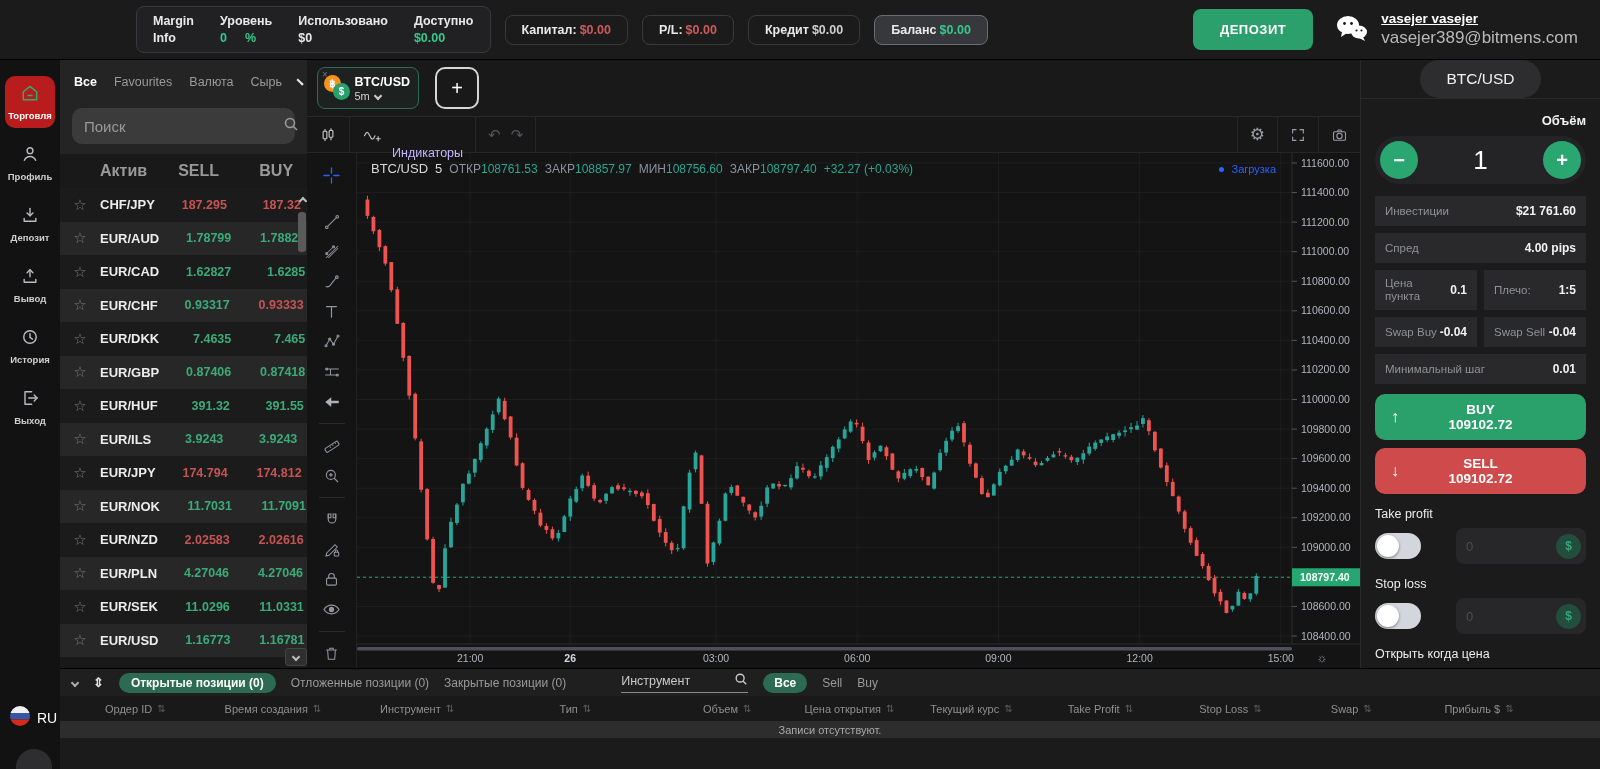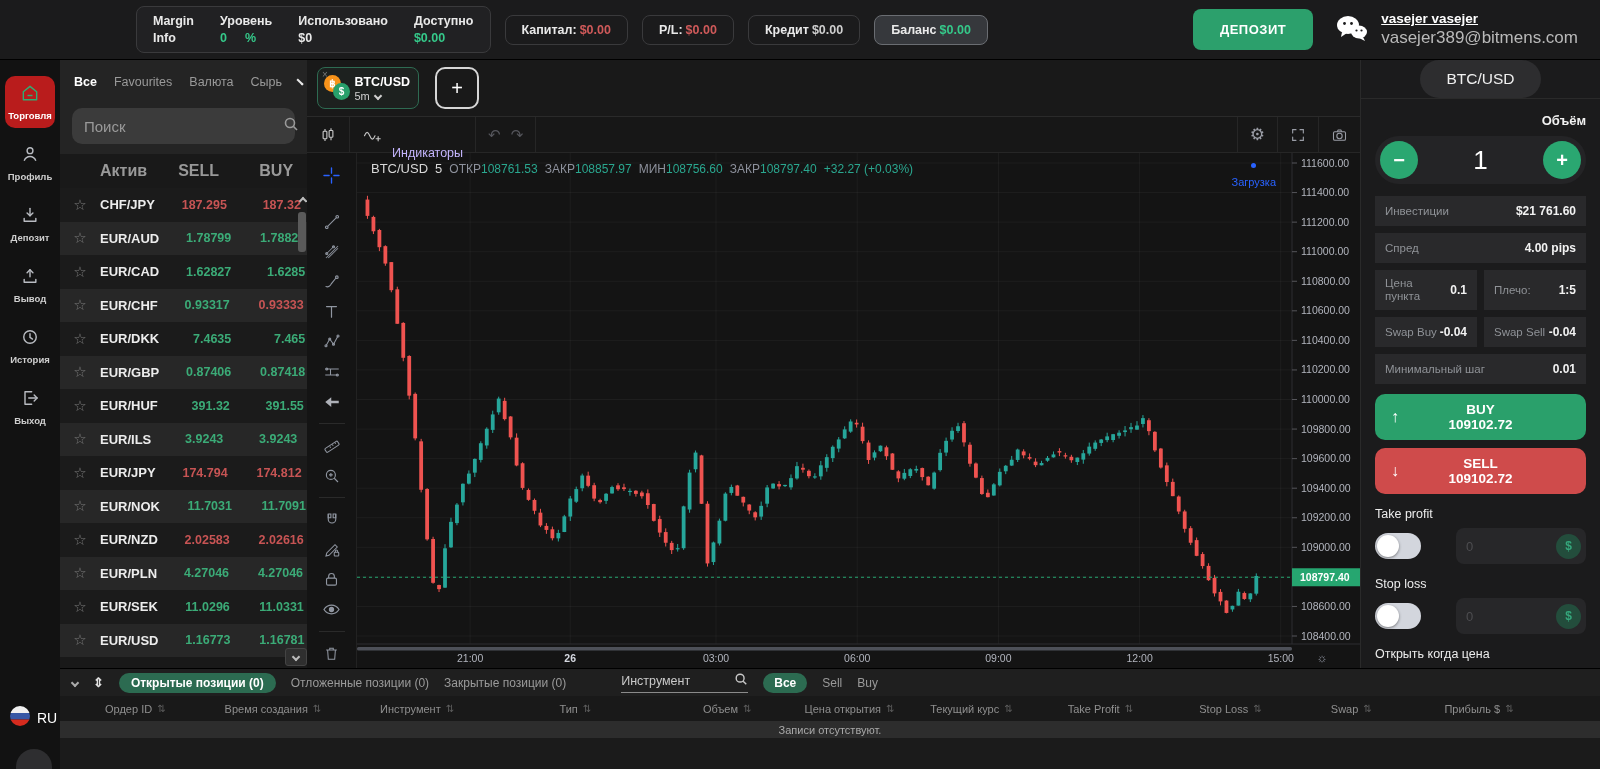--- a/index.html
+++ b/index.html
@@ -114,21 +114,21 @@
   .dtool.first { margin-bottom:16px; }
   .ddiv { width:26px; height:1px; background:#2a2a2a; margin:6px 0; }
   .plot { flex:1; position:relative; min-width:0; }
   #chart-svg { position:absolute; inset:0; }
   .ohlc { position:absolute; top:8px; left:14px; font-size:12px; display:flex; gap:7px; align-items:baseline;
           white-space:nowrap; z-index:3; }
   .ohlc .sym { color:#d8d8d8; font-size:13px; }
   .ohlc .olab { color:#8d919c; }
   .ohlc .oval { color:#2aa78f; }
   .loading { position:absolute; top:10px; right:84px; font-size:11px; color:#2962ff; z-index:3; display:flex;
-             align-items:center; gap:8px;flex-direction:column; }
+             align-items:center; gap:8px; }
   .loading .dot { width:5px; height:5px; border-radius:50%; background:#2962ff; }
 
   
   .tpanel { width:240px; flex:0 0 240px; background:#1b1b1c; border-left:1px solid #2a2a2a;
             display:flex; flex-direction:column; overflow:hidden; }
   .tp-head { height:76px; display:flex; align-items:center; justify-content:center; border-bottom:1px solid #2a2a2a; }
   .tp-pill { background:#2d2d2f; border-radius:22px; padding:10px 26px; font-size:15.5px; color:#f0f0f0; }
   .tp-body { padding:12px 14px 0; }
   .tp-label { font-size:13px; font-weight:bold; color:#f2f2f2; margin:2px 0 8px;text-align:right; }
   .stepper { height:48px; background:#242426; border-radius:26px; display:flex; align-items:center; padding:5px; }

